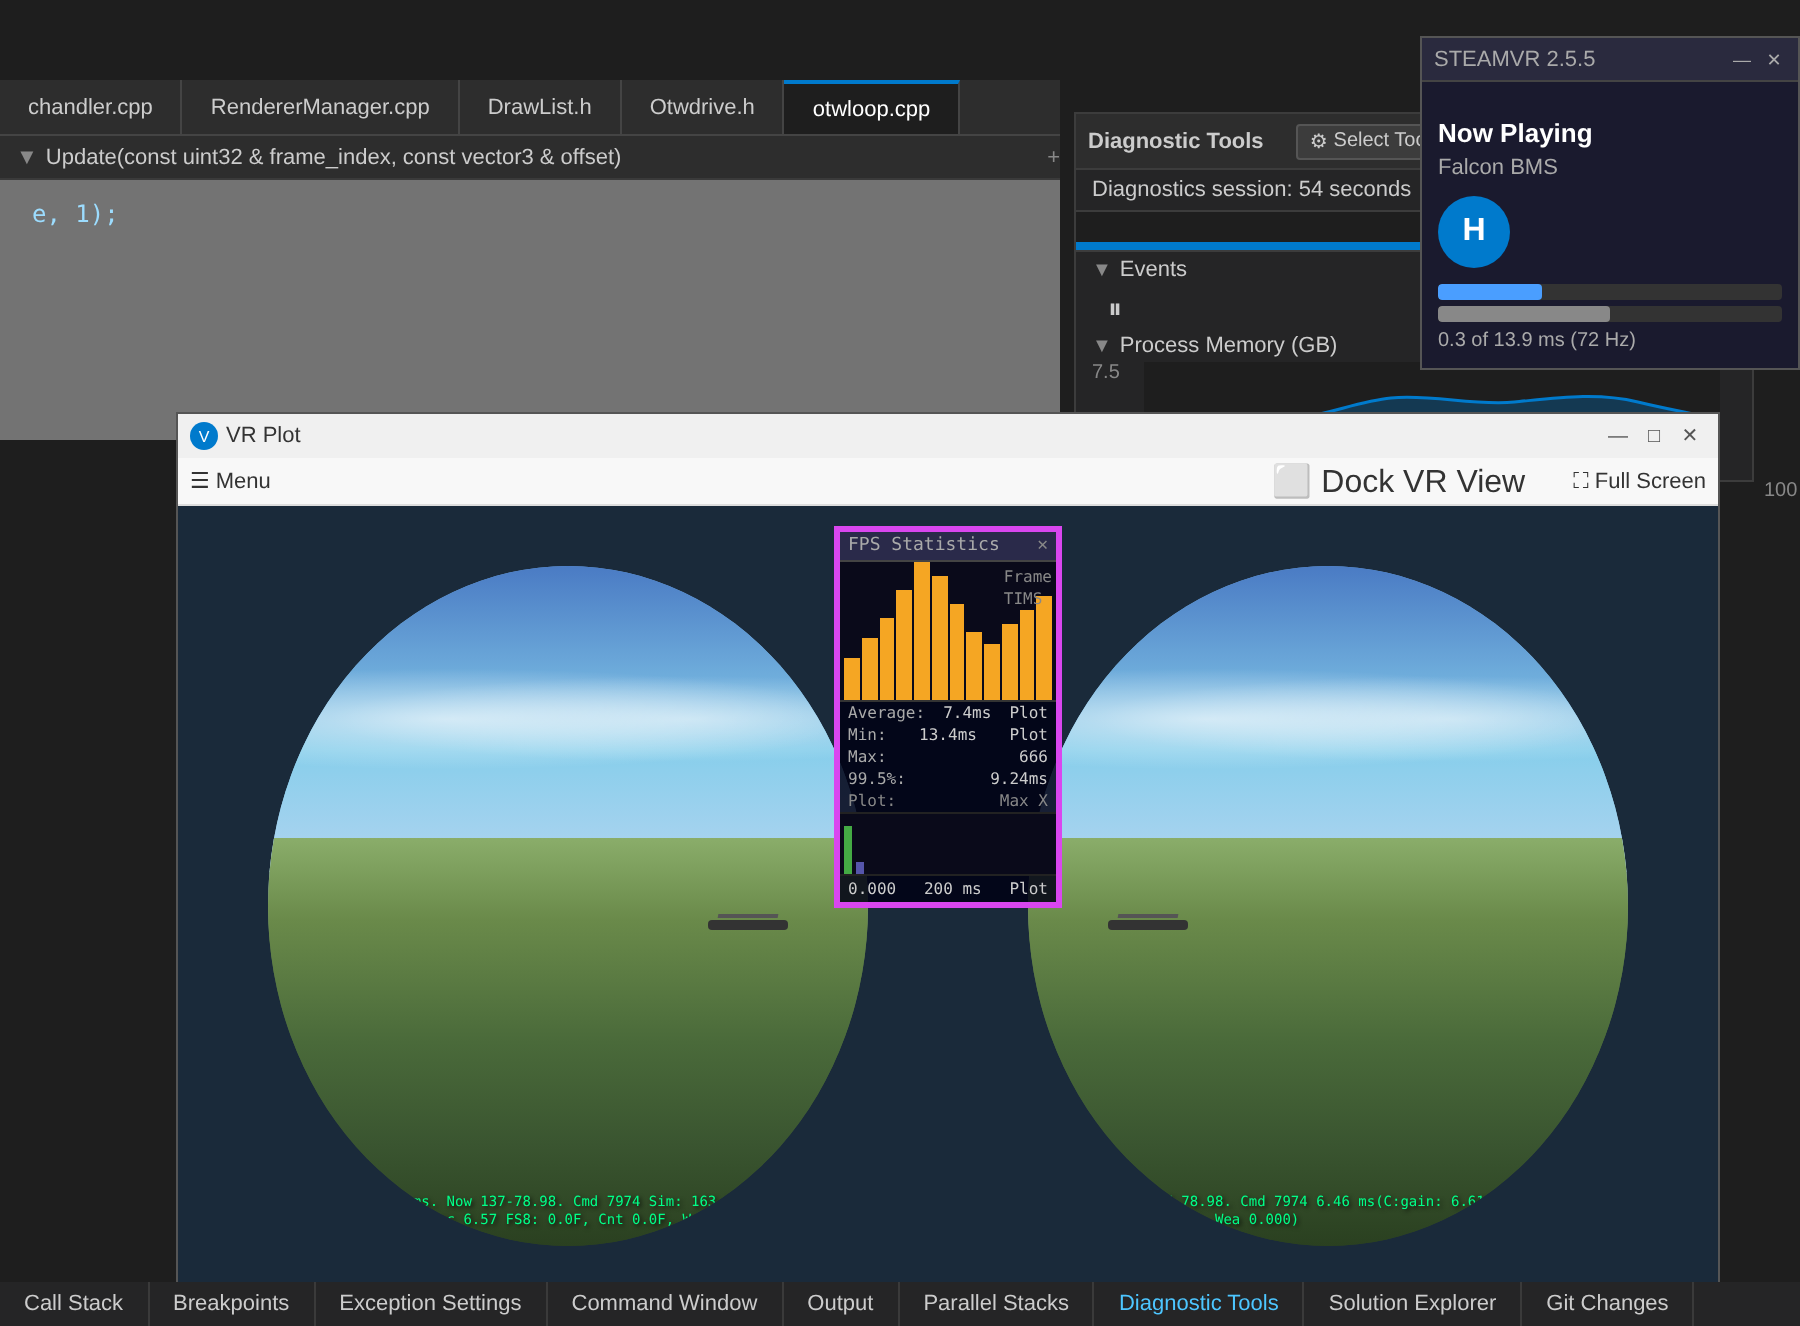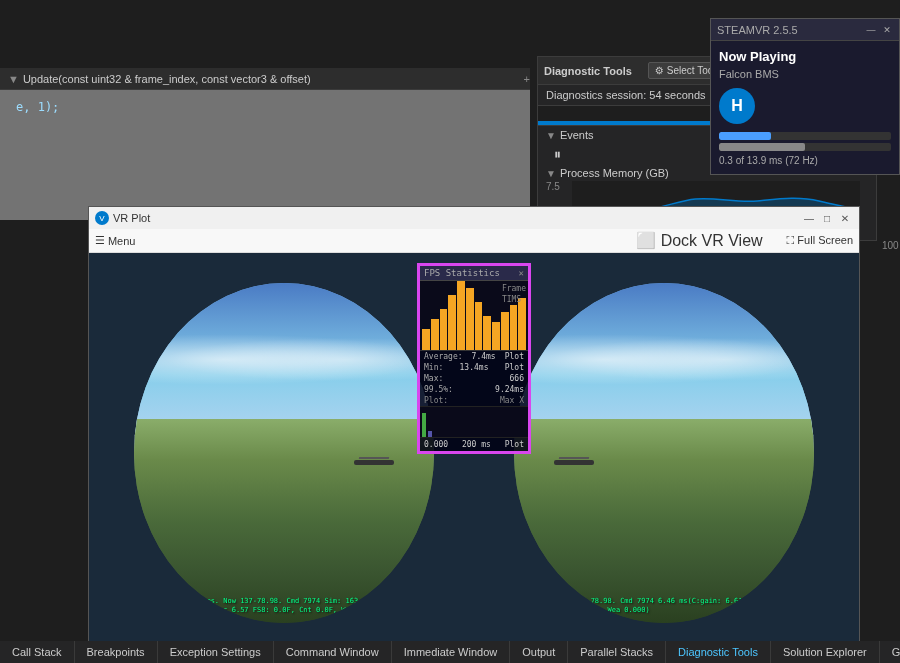--- a/index.html
+++ b/index.html
@@ -226,20 +226,21 @@
       height: 12px;
       display: flex;
       align-items: center;
       justify-content: center;
       font-size: 9px;
       color: #aaa;
       cursor: pointer;
     }
     .steamvr-body {
       padding: 8px;
+      margin-top: 10px;
     }
     .now-playing-title {
       font-size: 13px;
       font-weight: bold;
       color: #fff;
       margin-bottom: 4px;
     }
     .now-playing-game {
       font-size: 11px;
       color: #aaa;
@@ -575,20 +576,37 @@
     }
     .status-tab.highlighted {
       color: #4dc6ff;
     }
   </style>
 </head>
 <body>
 
 <div class="ide-container">
 
+  <div class="tabs-bar">
+    <div class="tab">
+      <span>chandler.cpp</span>
+    </div>
+    <div class="tab">
+      <span>RendererManager.cpp</span>
+    </div>
+    <div class="tab">
+      <span>DrawList.h</span>
+    </div>
+    <div class="tab">
+      <span>Otwdrive.h</span>
+    </div>
+    <div class="tab active">
+      <span>otwloop.cpp</span>
+    </div>
+  </div>
 
   <div class="breadcrumb-bar">
     <span class="breadcrumb-icon">▼</span>
     <span>Update(const uint32 &amp; frame_index, const vector3 &amp; offset)</span>
     <span style="margin-left:auto; color:#888; font-size:11px;">+</span>
   </div>
 
   <div class="code-area">
     <div class="code-line">
       <span class="code-param">e, 1);</span>
@@ -806,23 +824,20 @@
     <div class="status-tab">
       <span>Breakpoints</span>
     </div>
     <div class="status-tab">
       <span>Exception Settings</span>
     </div>
     <div class="status-tab">
       <span>Command Window</span>
     </div>
     <div class="status-tab">
-      <span>Immediate Window</span>
-    </div>
-    <div class="status-tab">
       <span>Output</span>
     </div>
     <div class="status-tab">
       <span>Parallel Stacks</span>
     </div>
     <div class="status-tab highlighted">
       <span>Diagnostic Tools</span>
     </div>
     <div class="status-tab">
       <span>Solution Explorer</span>

